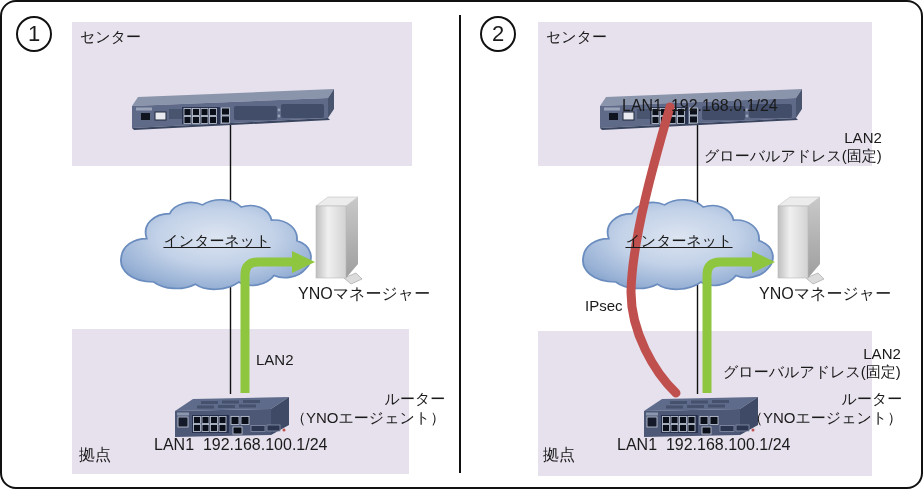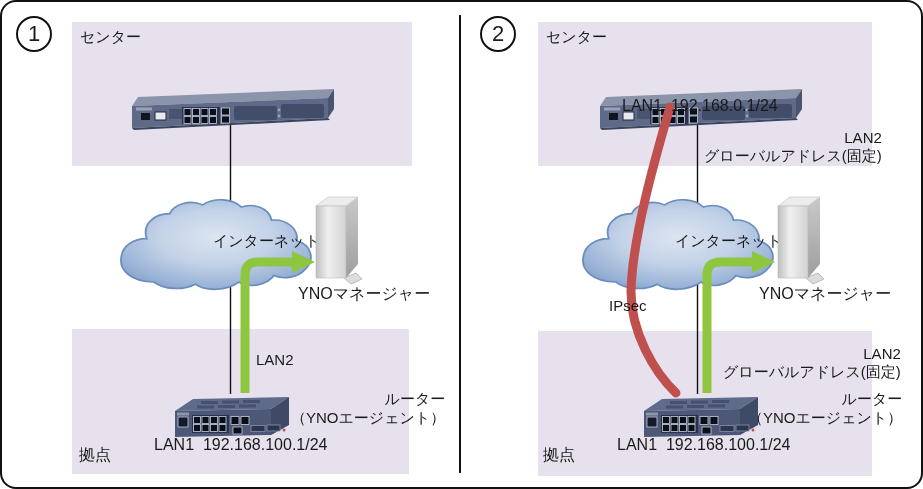--- a/index.html
+++ b/index.html
@@ -15,21 +15,21 @@
     color:#1a1a1a;
   }
   .zone-box{position:absolute;background:#E6E1ED;z-index:1;}
   .underlay{position:absolute;left:0;top:0;z-index:2;}
   .cloud{position:absolute;z-index:3;}
   .device{position:absolute;z-index:4;}
   .overlay{position:absolute;left:0;top:0;z-index:5;pointer-events:none;}
   .lbl{position:absolute;z-index:6;font-size:15px;line-height:18px;white-space:nowrap;text-align:right;}
   .lbl.big{font-size:16px;}
   .pre{white-space:pre;}
-  .center-text{text-align:right;}
+  .center-text{text-align:center;text-decoration:underline;}
   .badge{
     position:absolute;z-index:6;
     width:32px;height:32px;border:2px solid #111;border-radius:50%;
     display:flex;align-items:center;justify-content:center;
     font-size:22px;line-height:1;
   }
   .divider{position:absolute;z-index:6;width:2px;background:#111;}
   .two-line{line-height:18px;}
 </style>
 </head>
@@ -268,21 +268,21 @@
       <polygon points="750,249 750,271 773,260" fill="#8FC63F"></polygon>
     </svg>
 
     <div class="lbl" style="left:544px;top:26px;">センター</div>
     <div class="lbl big pre" style="left:620px;top:52px;margin-top:43px;">LAN1  192.168.0.1/24</div>
     <div class="lbl two-line" style="left:702px;top:127px;">
       <div>LAN2</div>
       <div>グローバルアドレス(固定)</div>
     </div>
     <div class="lbl center-text" style="left:574px;top:230px;width:206px;">インターネット</div>
-    <div class="lbl" style="left:607px;top:295px;">IPsec</div>
+    <div class="lbl" style="left:583px;top:295px;">IPsec</div>
     <div class="lbl big" style="left:757px;top:283px;">YNOマネージャー</div>
     <div class="lbl two-line" style="left:721px;top:343px;">
       <div>LAN2</div>
       <div>グローバルアドレス(固定)</div>
     </div>
     <div class="lbl two-line" style="left:746px;top:387px;line-height:19px;">
       <div>ルーター</div>
       <div>（YNOエージェント）</div>
     </div>
     <div class="lbl big pre" style="left:615px;top:434px;">LAN1  192.168.100.1/24</div>

